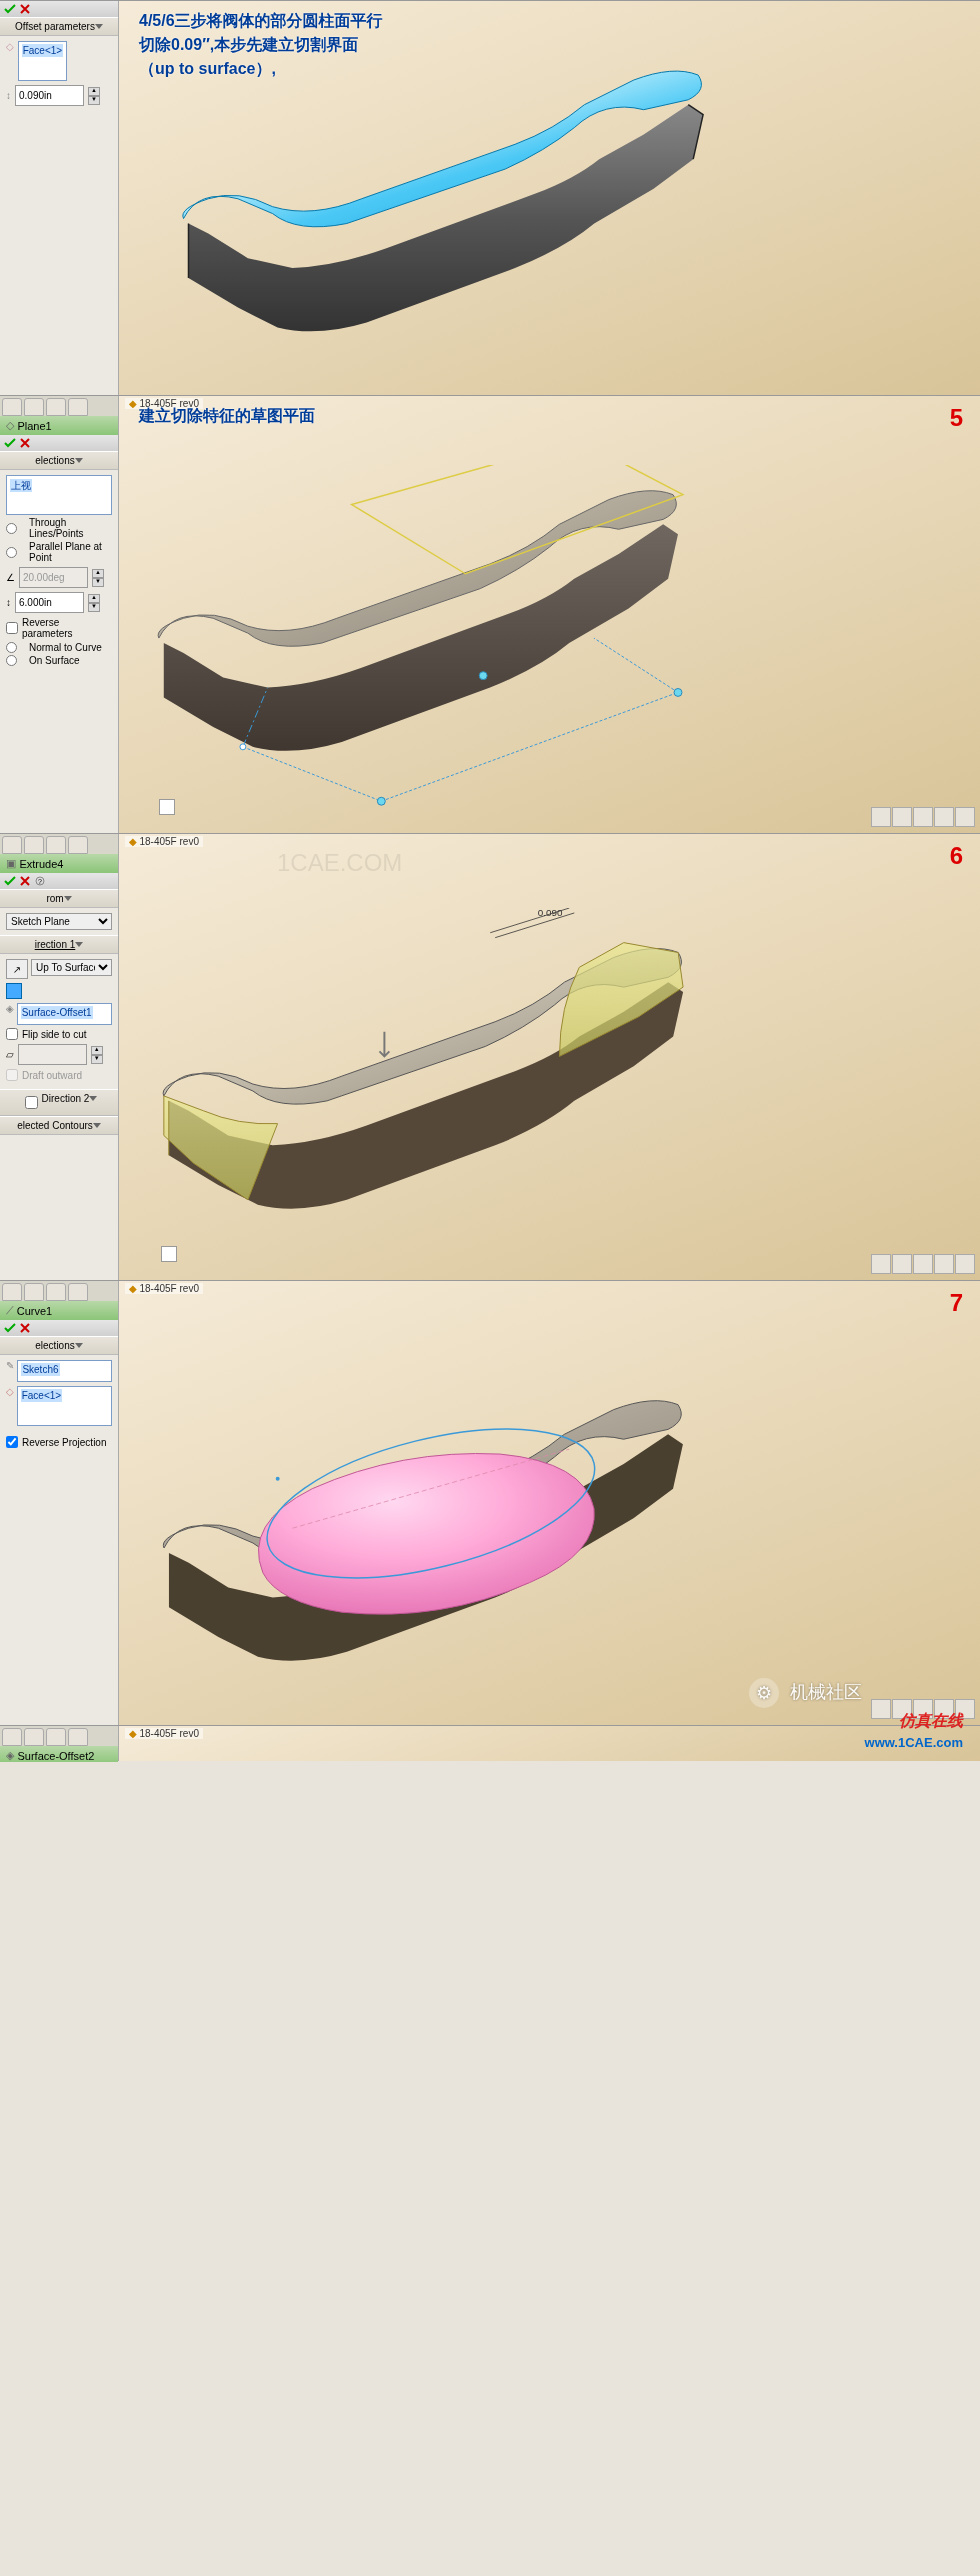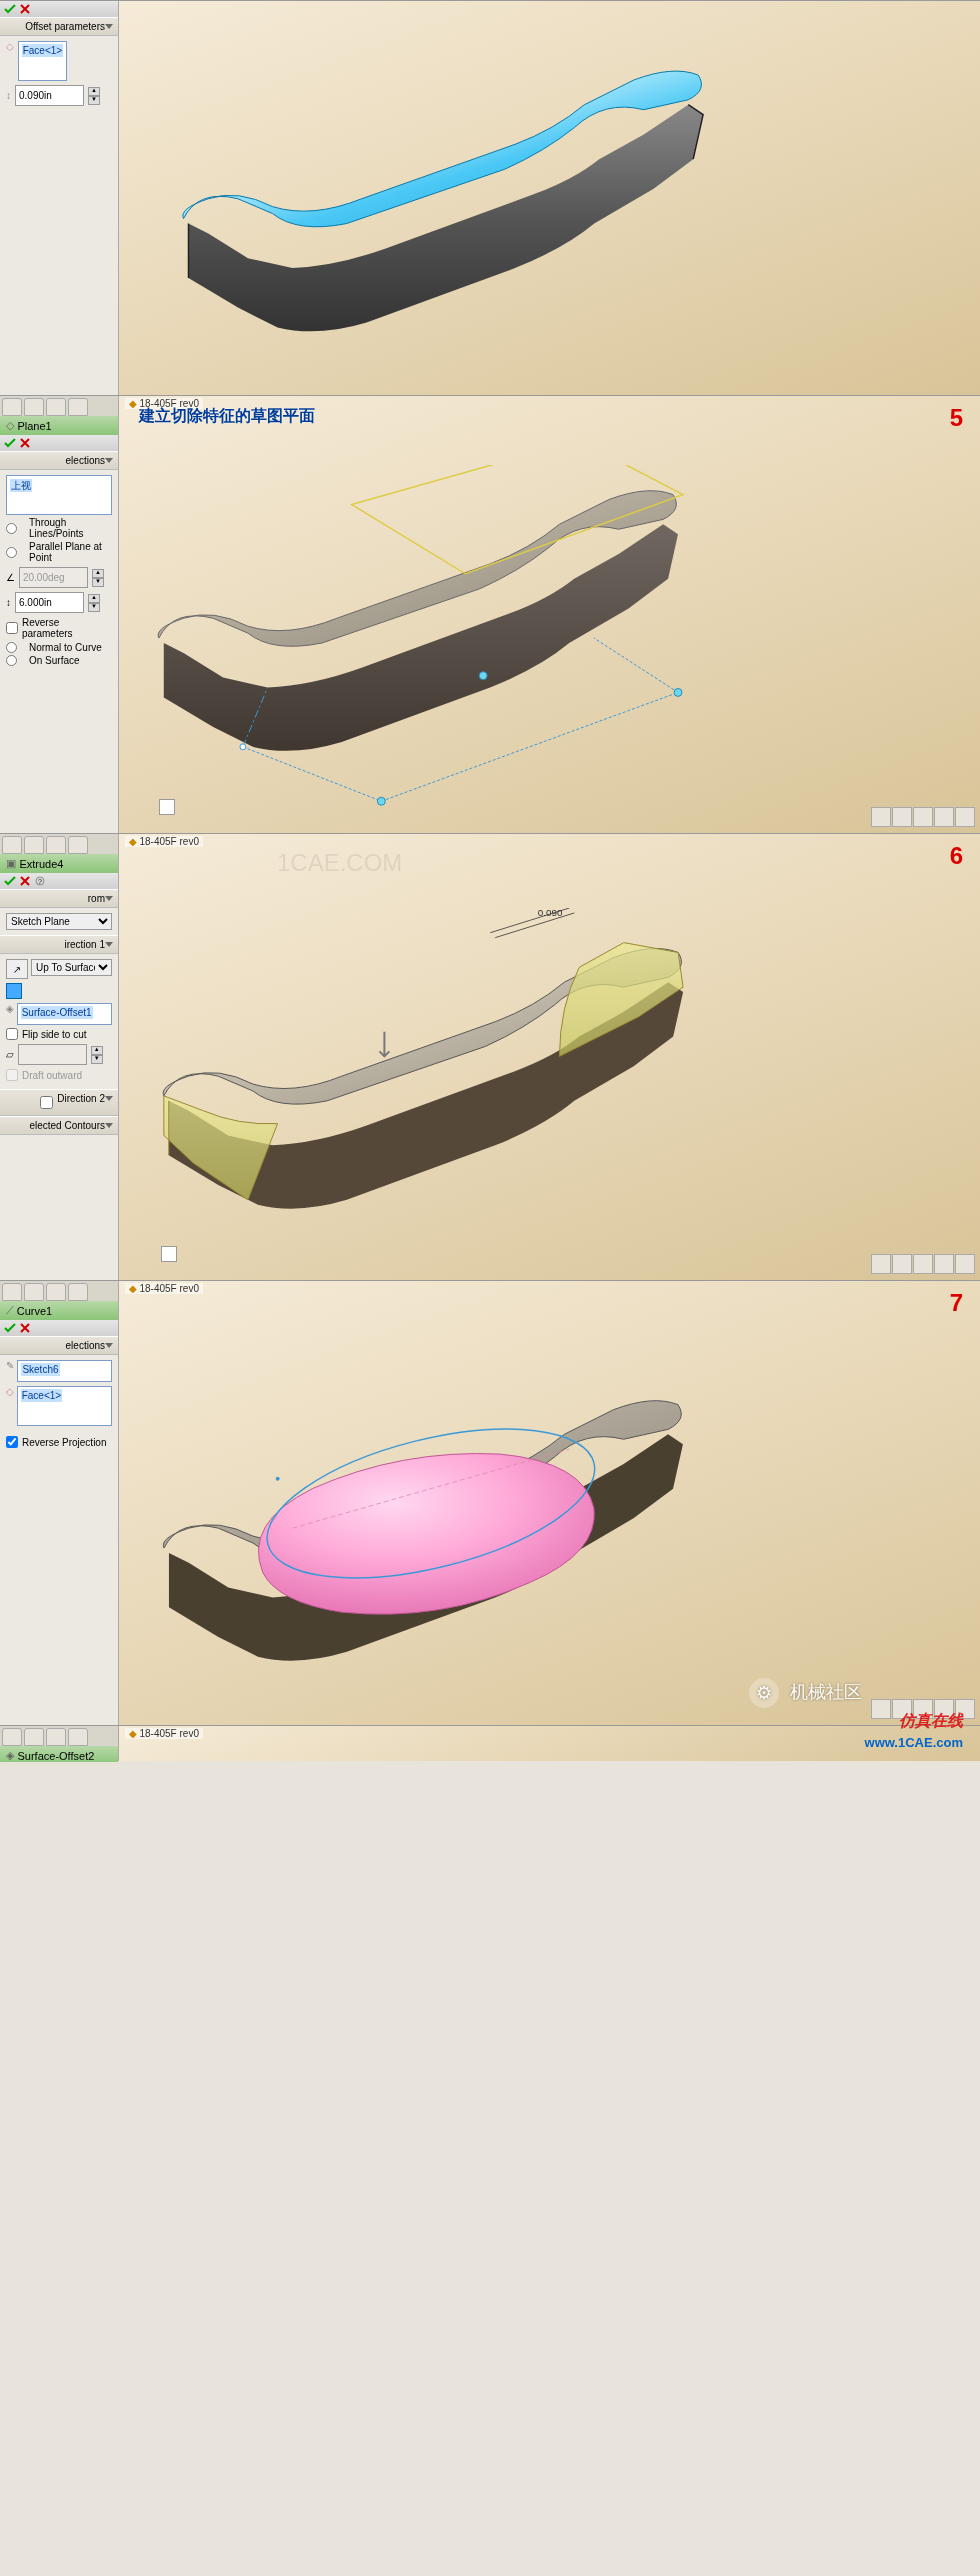--- a/index.html
+++ b/index.html
@@ -3,21 +3,21 @@
 <meta charset="utf-8">
 <style>
 body{margin:0;font-family:Tahoma,Arial,sans-serif;font-size:11px;background:#e8e4dc;width:981px}
 .strip{display:flex;border-top:1px solid #999;position:relative}
 .panel{width:118px;background:#ece9e2;flex-shrink:0;border-right:1px solid #aaa}
 .topbar{height:16px;background:linear-gradient(#e6e6e6,#d0d0d0);display:flex;gap:3px;padding:0 4px;align-items:center}
 .topbar svg{width:12px;height:12px}
 .tabbar{height:18px;background:#d8d5ca;display:flex;gap:2px;padding:2px 2px 0}
 .tab{width:18px;height:16px;background:#e8e4dc;border:1px solid #aaa;border-radius:3px 3px 0 0}
 .feattitle{background:linear-gradient(#b8d8a8,#8bc578);padding:3px 6px;font-size:11px;display:flex;align-items:center;gap:3px}
-.sechdr{background:linear-gradient(#e8e4dc,#d8d4c8);padding:3px 5px;font-size:10px;border-top:1px solid #fff;border-bottom:1px solid #bbb;display:flex;justify-content:flex-end}
+.sechdr{background:linear-gradient(#e8e4dc,#d8d4c8);padding:3px 5px;font-size:10px;border-top:1px solid #fff;border-bottom:1px solid #bbb;display:flex;justify-content:center}
 .sechdr::after{content:"";width:0;height:0;border-left:4px solid transparent;border-right:4px solid transparent;border-top:5px solid #666;margin-top:3px}
 .secbody{padding:5px 6px;font-size:10px}
 .selbox{background:#fff;border:1px solid #7a9cc6;padding:3px;min-height:14px;color:#003d99;font-size:10px}
 .selbox.tall{min-height:32px}
 .highlight{background:#c4e0ff;padding:1px}
 .inputrow{display:flex;align-items:center;gap:4px;margin:4px 0}
 .inputrow input[type=text]{width:61px;height:15px;font-size:10px;border:1px solid #999;padding:2px 3px}
 .inputrow .spin{width:12px;display:flex;flex-direction:column}
 .inputrow .spin div{height:7px;background:#ddd;border:1px solid #999;font-size:6px;text-align:center;line-height:5px}
 .chk{display:flex;align-items:center;gap:4px;margin:3px 0;font-size:10px}
@@ -62,20 +62,23 @@
       <span style="color:#888">↕</span>
       <input type="text" value="0.090in" style="">
       <div class="spin">
             <div>▲</div>
             <div>▼</div>
           </div>
     </div>
   </div>
 </div>
 <div class="viewport">
+  <div class="caption" style="white-space:pre">4/5/6三步将阀体的部分圆柱面平行
+切除0.09″,本步先建立切割界面
+（up to surface）,</div>
   <svg class="model" style="left:20px;top:59px" width="574" height="327" viewBox="0 0 580 330">
     <defs>
       <linearGradient id="g4top" x1="0" y1="0" x2="1" y2="1">
             <stop offset="0" stop-color="#8ee8ff"></stop>
             <stop offset="0.3" stop-color="#f0ffff"></stop>
             <stop offset="0.6" stop-color="#4bc8f5"></stop>
             <stop offset="1" stop-color="#0598d8"></stop>
           </linearGradient>
       <linearGradient id="g4side" x1="0" y1="0" x2="0" y2="1">
             <stop offset="0" stop-color="#888"></stop>
@@ -212,21 +215,21 @@
     <svg viewBox="0 0 12 12">
           <circle cx="6" cy="6" r="4" stroke="#888" fill="none"></circle>
           <text x="6" y="9" font-size="7" text-anchor="middle">?</text>
         </svg>
   </div>
   <div class="sechdr">
         <span>rom</span>
       </div>
   <div class="secbody"><select class="combo"><option>Sketch Plane</option></select></div>
   <div class="sechdr">
-        <span style="">irection 1</span>
+        <span style="text-decoration:underline">irection 1</span>
       </div>
   <div class="secbody">
     <div style="display:flex;gap:3px">
           <div class="iconbox">↗</div>
           <select class="combo" style="flex:1"><option>Up To Surface</option></select>
         </div>
     <div class="inputrow">
           <div style="width:14px;height:14px;background:#4af;border:1px solid #06a"></div>
           <div style="flex:1"></div>
         </div>

